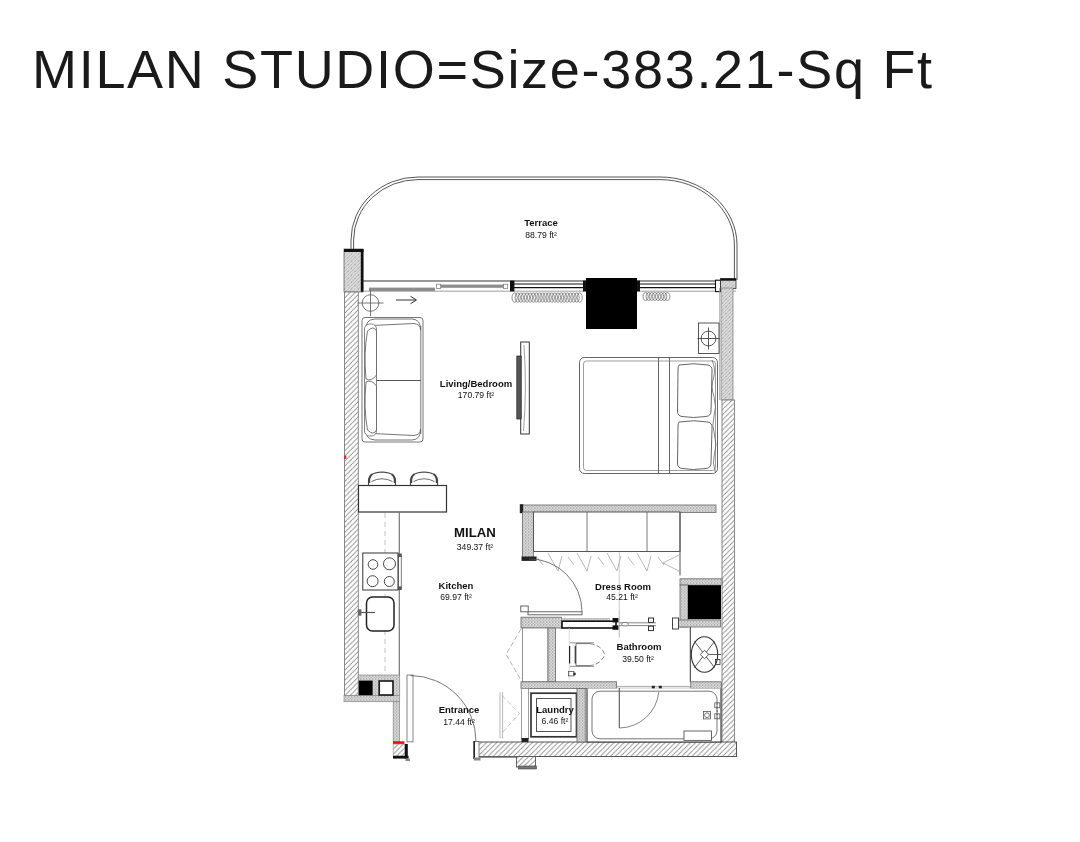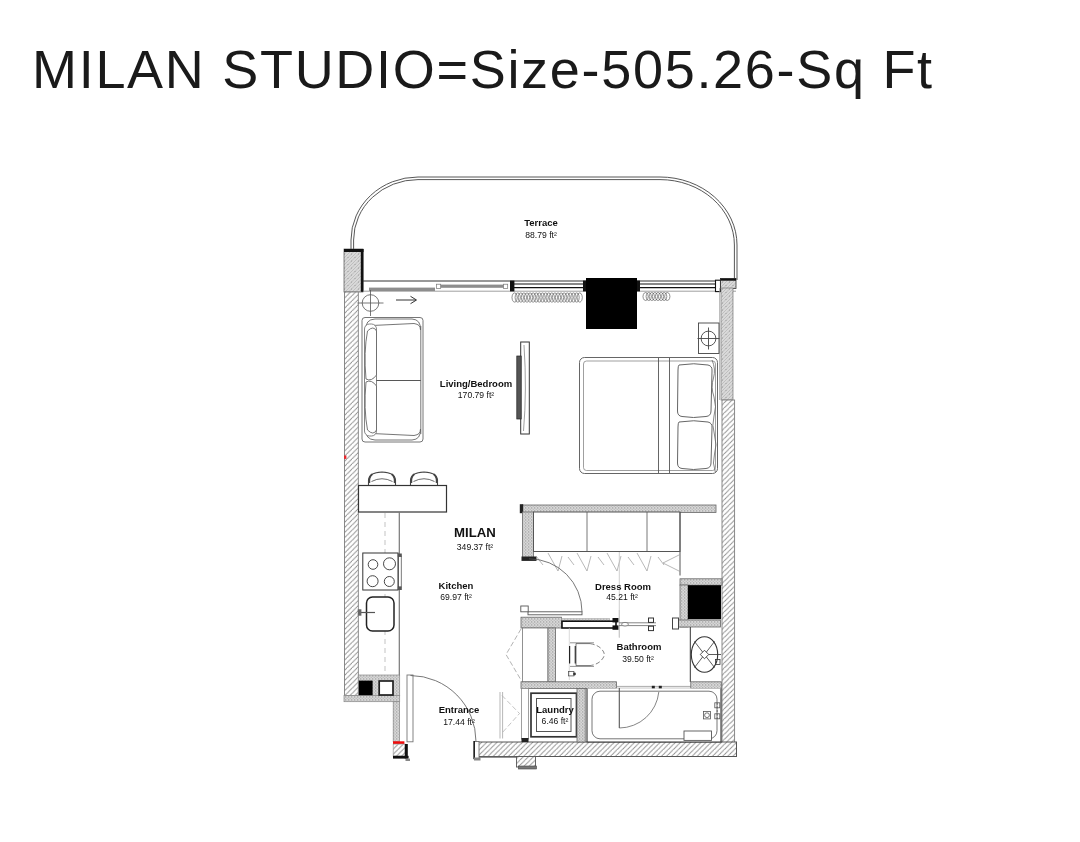--- a/index.html
+++ b/index.html
@@ -6,21 +6,21 @@
 html,body { margin:0; padding:0; background:#ffffff; width:1080px; height:842px; overflow:hidden; }
 * { font-family:"Liberation Sans", sans-serif; }
 #title { position:absolute; left:32px; top:38px; font-size:54px; color:#1a1a1a;
   letter-spacing:1.7px; white-space:nowrap; }
 svg { position:absolute; left:0; top:0; }
 text { font-family:"Liberation Sans", sans-serif; }
 </style>
 </head>
 <body>
 
-<div id="title">MILAN STUDIO=Size-505.26-Sq Ft</div>
+<div id="title">MILAN STUDIO=Size-383.21-Sq Ft</div>
 
 <svg width="1080" height="842" viewBox="0 0 1080 842">
 
 <defs>
 <pattern id="hatch" width="5.1" height="5.1" patternUnits="userSpaceOnUse">
   <rect width="5.1" height="5.1" fill="#ffffff"></rect>
   <path d="M -1,6.1 L 6.1,-1 M -1,11.2 L 11.2,-1" stroke="#8c8c8c" stroke-width="0.9"></path>
 </pattern>
 <pattern id="stip" width="3" height="3" patternUnits="userSpaceOnUse">
   <rect width="3" height="3" fill="#d7d7d7"></rect>

